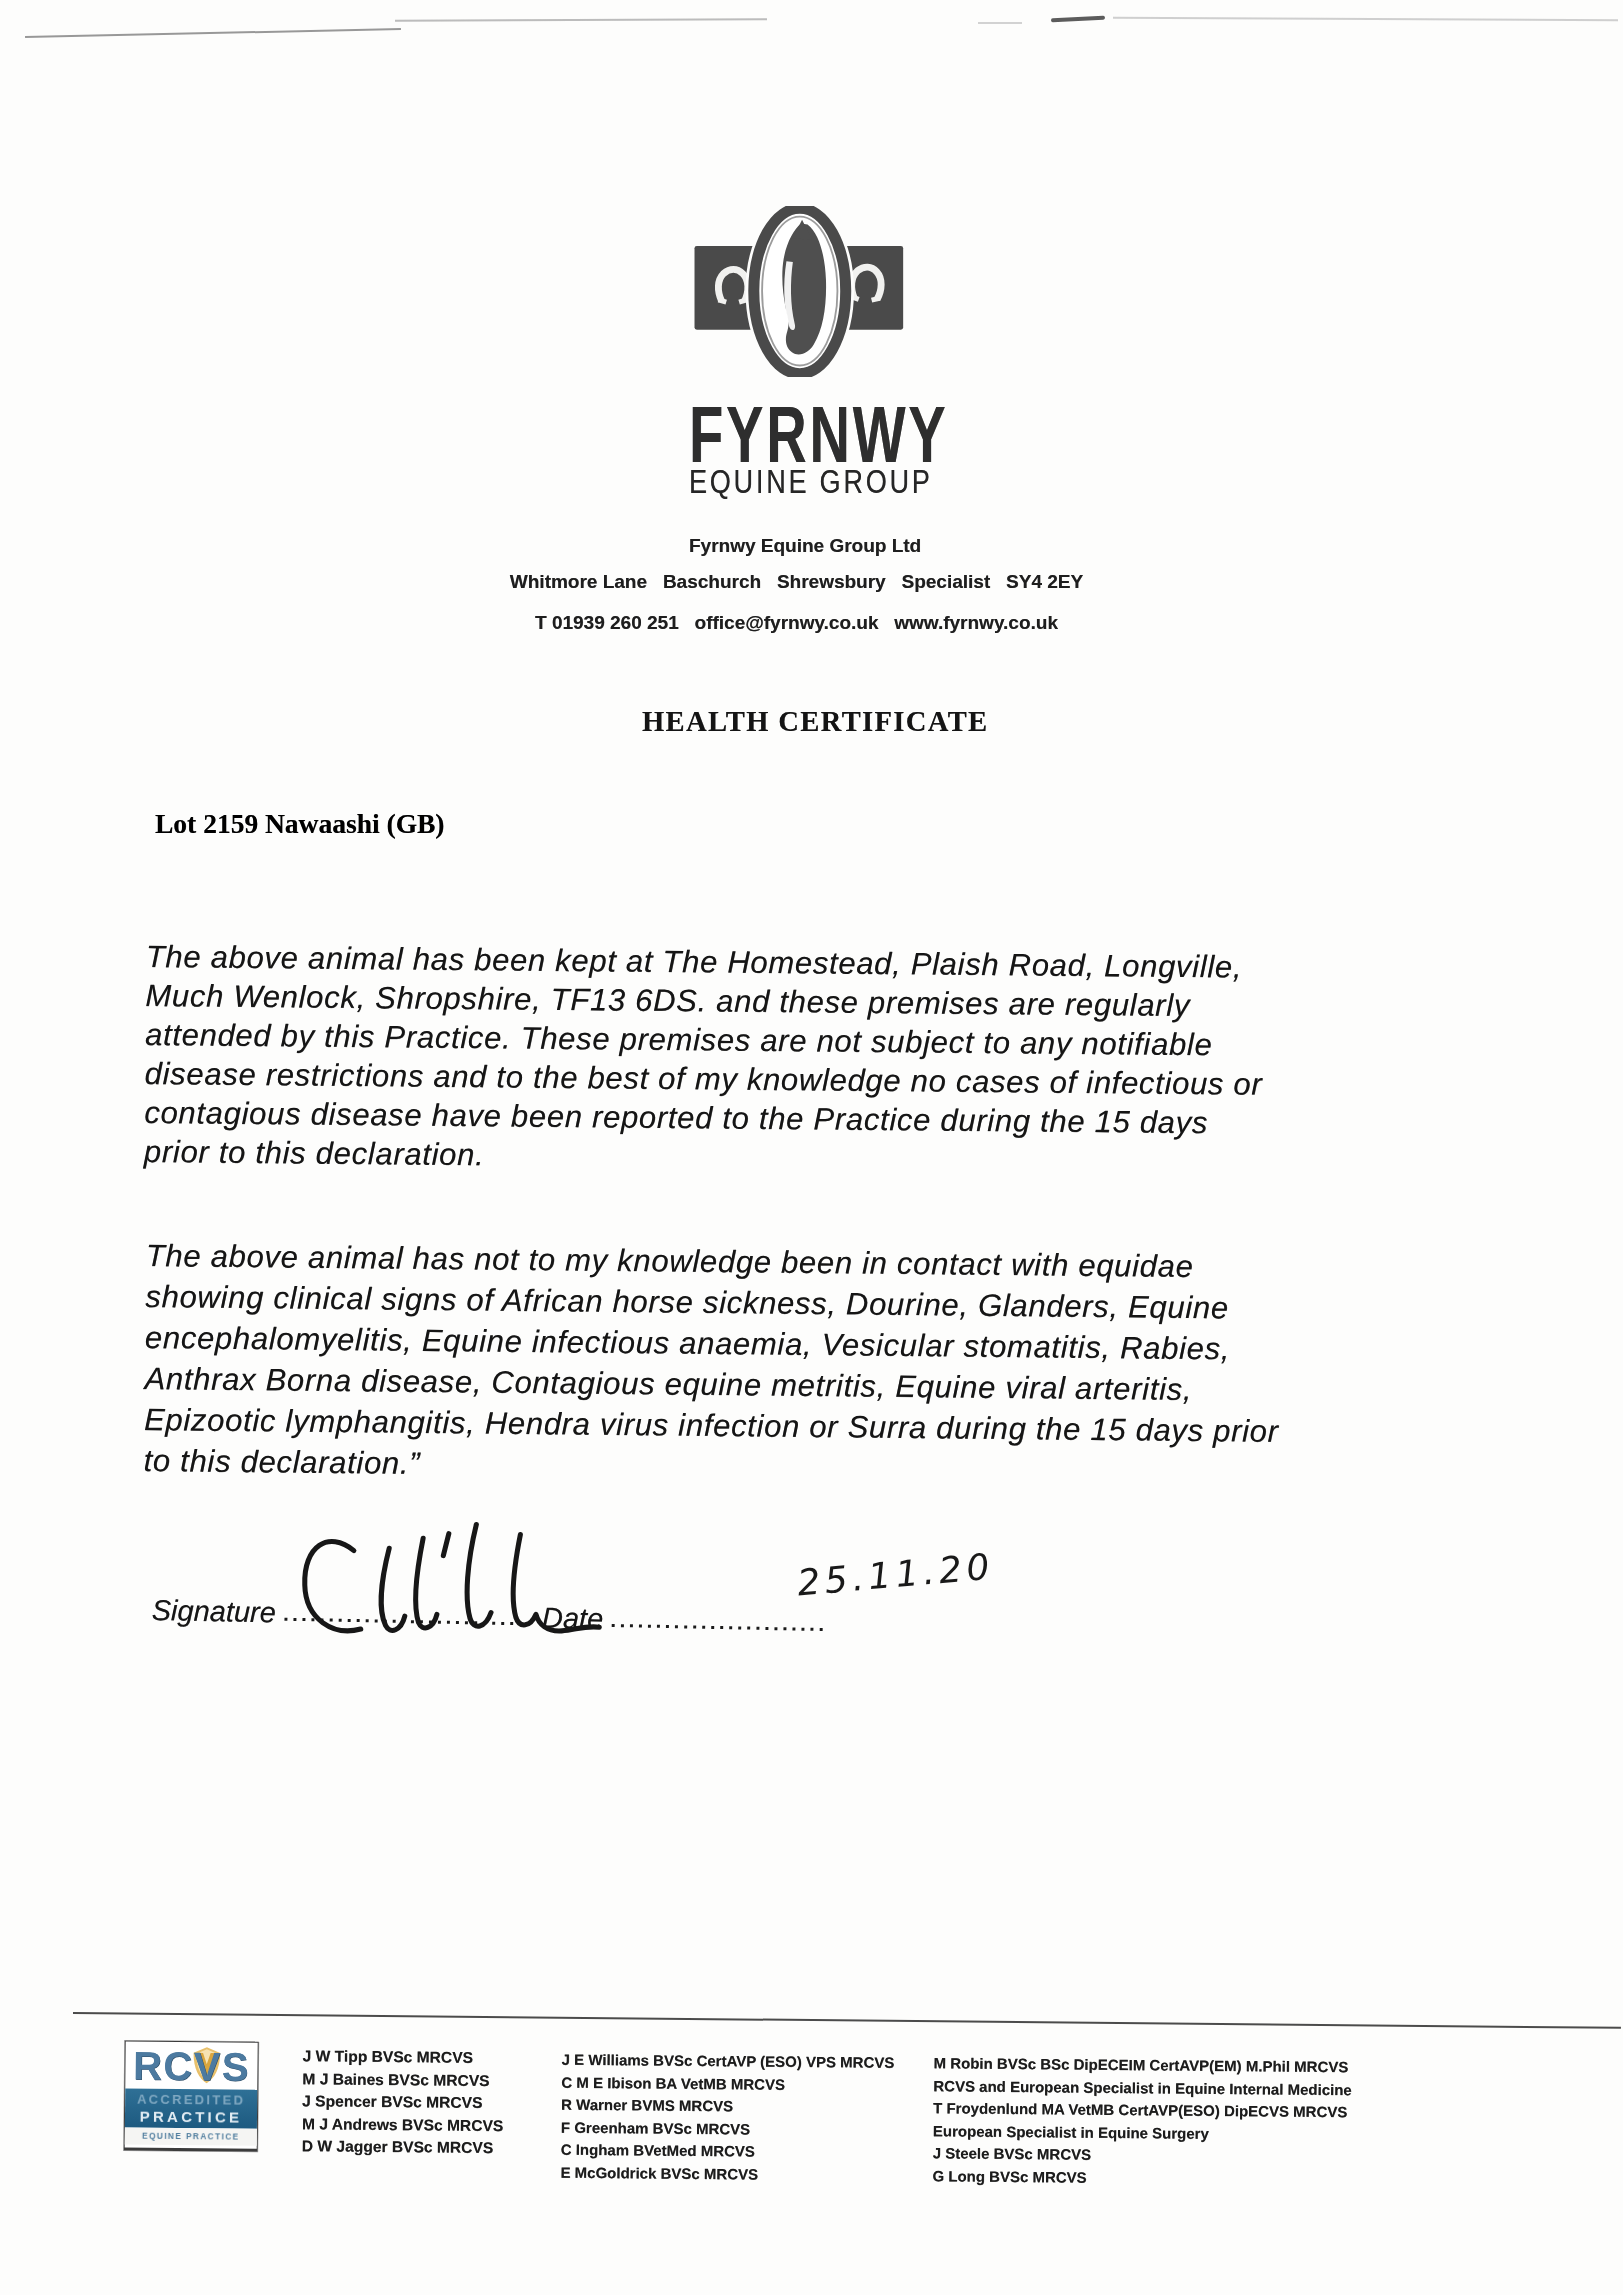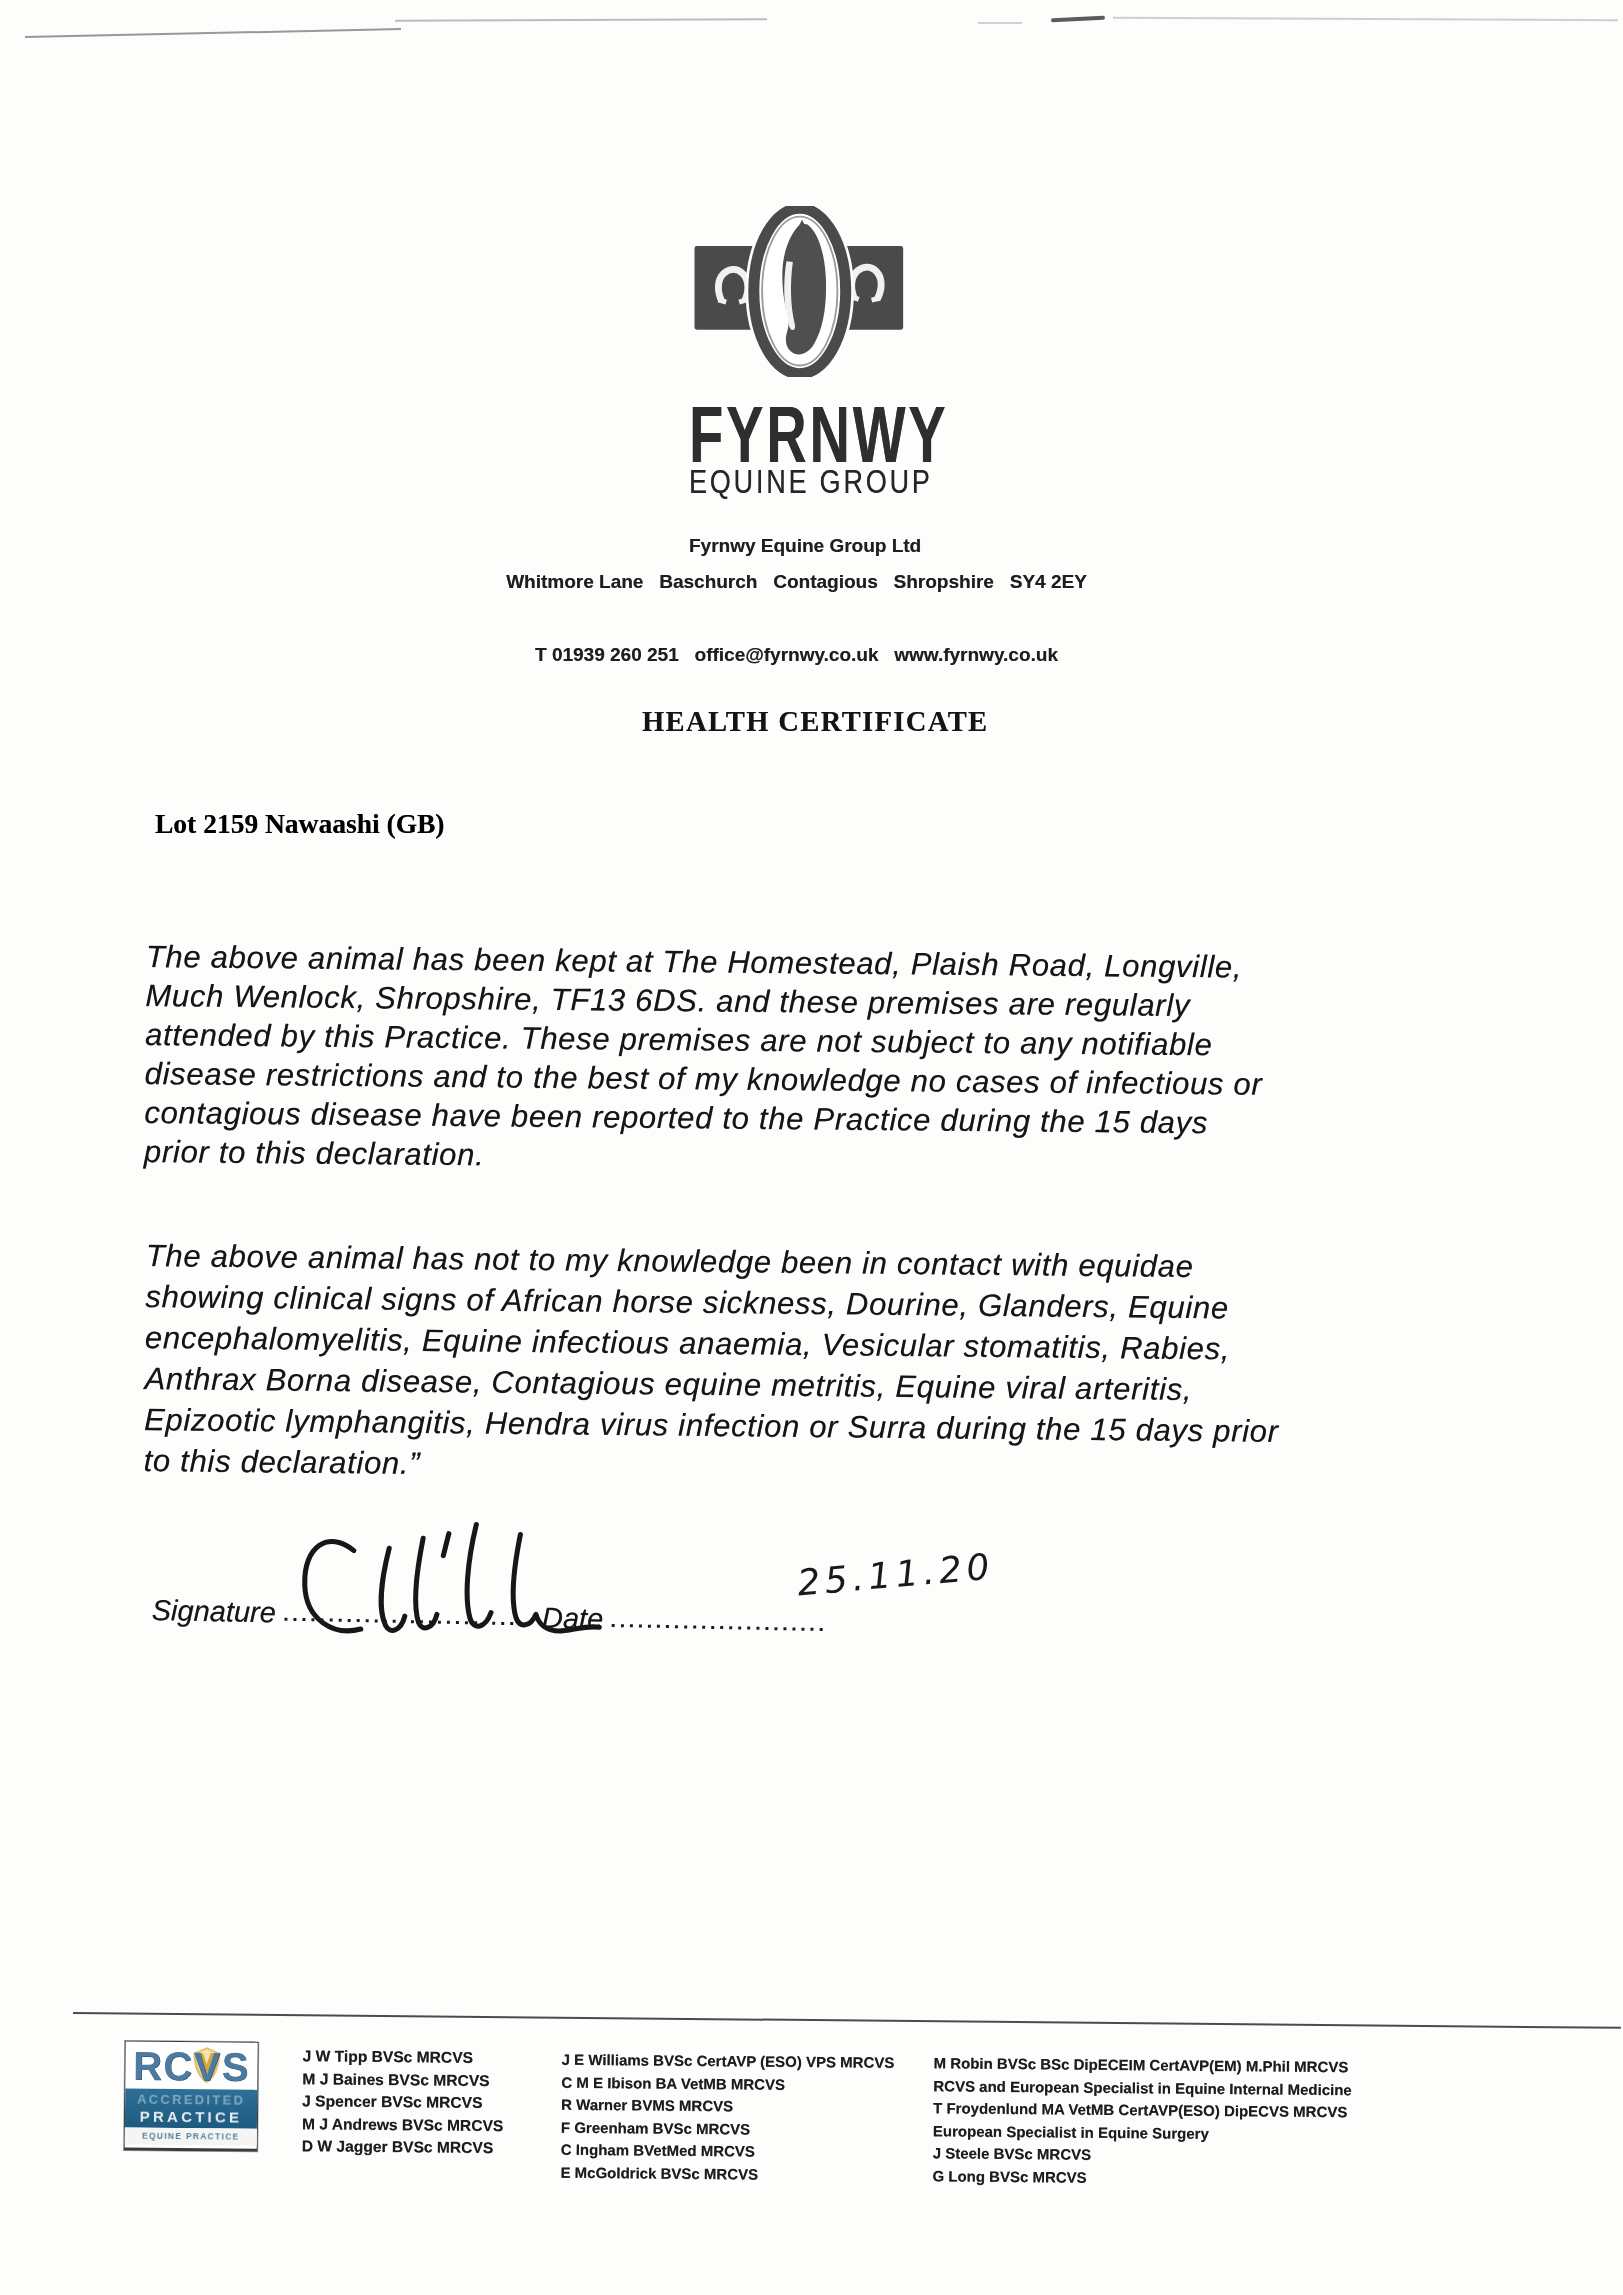--- a/index.html
+++ b/index.html
@@ -13,21 +13,21 @@
 
   
   .brand{left:689px;top:388px;width:216px;text-align:center;font-size:56px;font-weight:bold;
          letter-spacing:2.8px;color:#2e2e2e;transform:scaleY(1.42);transform-origin:top center;}
   .brand-sub{left:689px;top:463px;width:216px;text-align:center;font-size:27px;letter-spacing:2.8px;
          color:#262626;transform:scaleY(1.25);transform-origin:top center;}
   .company{left:689px;top:535px;width:216px;text-align:center;font-size:19px;font-weight:bold;color:#1f1f1f;}
   .addr{left:475px;top:571px;width:643px;text-align:center;font-size:19px;font-weight:bold;
         color:#1e1e1e;white-space:pre;}
   .contact{left:475px;top:612px;width:643px;text-align:center;font-size:19px;font-weight:bold;
-        color:#1e1e1e;white-space:pre;margin-top:32px;}
+        color:#1e1e1e;white-space:pre;}
 
   .doc-title{left:606px;top:706px;font-family:"Liberation Serif",serif;font-weight:bold;
              font-size:28.5px;letter-spacing:1.4px;color:#141414;margin-left:36px;}
   .lot{left:155px;top:808px;font-family:"Liberation Serif",serif;font-weight:bold;
        font-size:27.5px;color:#000000;}
 
   .para{position:absolute;left:146px;font-style:italic;font-size:31px;letter-spacing:0.7px;
         color:#151515;transform-origin:left top;}
   .para > div{white-space:nowrap;}
   .para1{top:937px;transform:rotate(0.55deg);}
@@ -106,21 +106,21 @@
                  C 212,80 228,50 244,38 Z" fill="#4f4f4f"></path>
         <path d="M 246,30 L 268,74 L 226,70 Z" fill="#4f4f4f"></path>
         <path d="M 212,120 C 204,170 206,220 218,262 C 222,274 234,272 230,256
                  C 220,215 220,165 226,122 Z" fill="#ffffff" opacity=".92"></path>
       </g>
     </svg>
 
     <div class="abs brand scan">FYRNWY</div>
     <div class="abs brand-sub scan">EQUINE GROUP</div>
     <div class="abs company scan">Fyrnwy Equine Group Ltd</div>
-    <div class="abs addr scan">Whitmore Lane   Baschurch   Contagious   Shropshire   SY4 2EY</div>
+    <div class="abs addr scan">Whitmore Lane   Baschurch   Shrewsbury   Specialist   SY4 2EY</div>
     <div class="abs contact scan">T 01939 260 251   office@fyrnwy.co.uk   www.fyrnwy.co.uk</div>
   </div>
 
   <div class="abs doc-title scan">HEALTH CERTIFICATE</div>
   <div class="abs lot scan">Lot 2159 Nawaashi (GB)</div>
 
   <div class="para para1 scan">
     <div>The above animal has been kept at The Homestead, Plaish Road, Longville,</div>
     <div>Much Wenlock, Shropshire, TF13 6DS. and these premises are regularly</div>
     <div>attended by this Practice. These premises are not subject to any notifiable</div>

